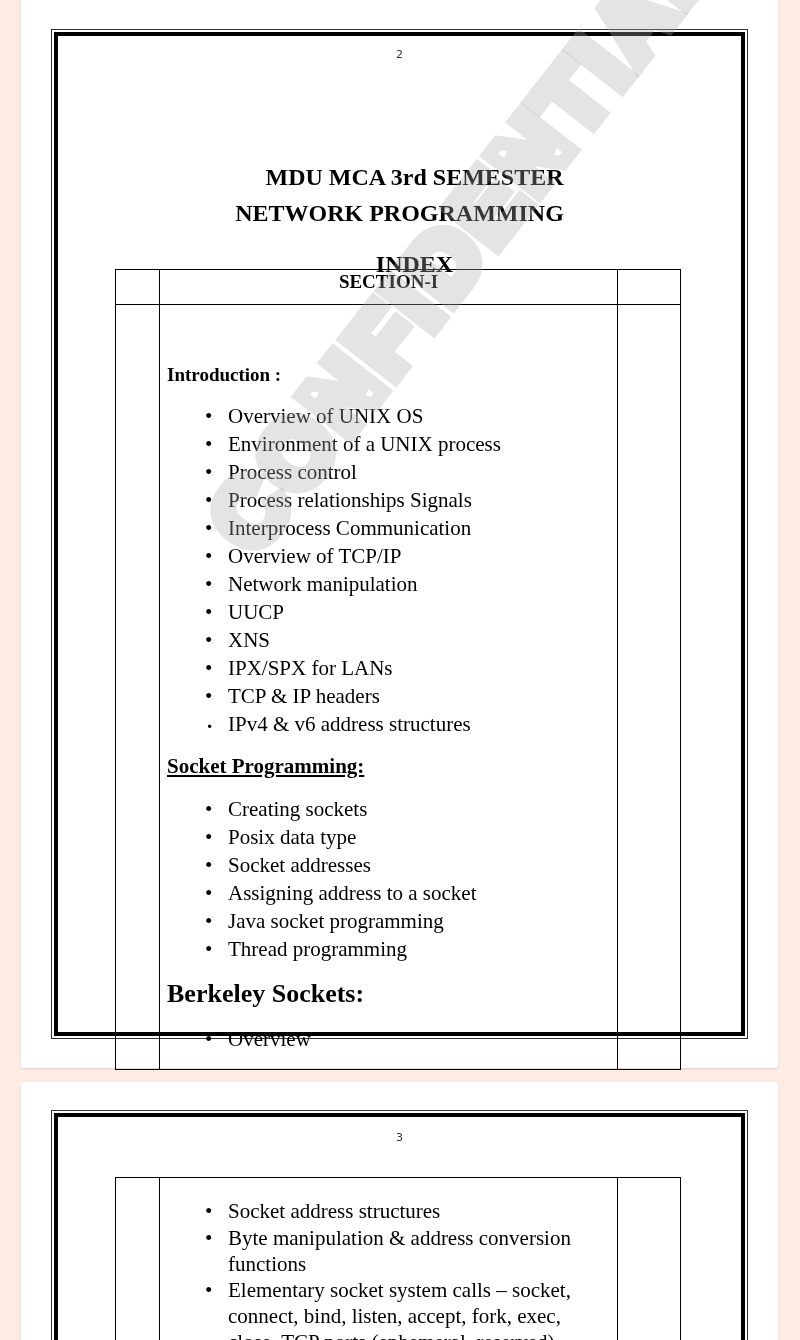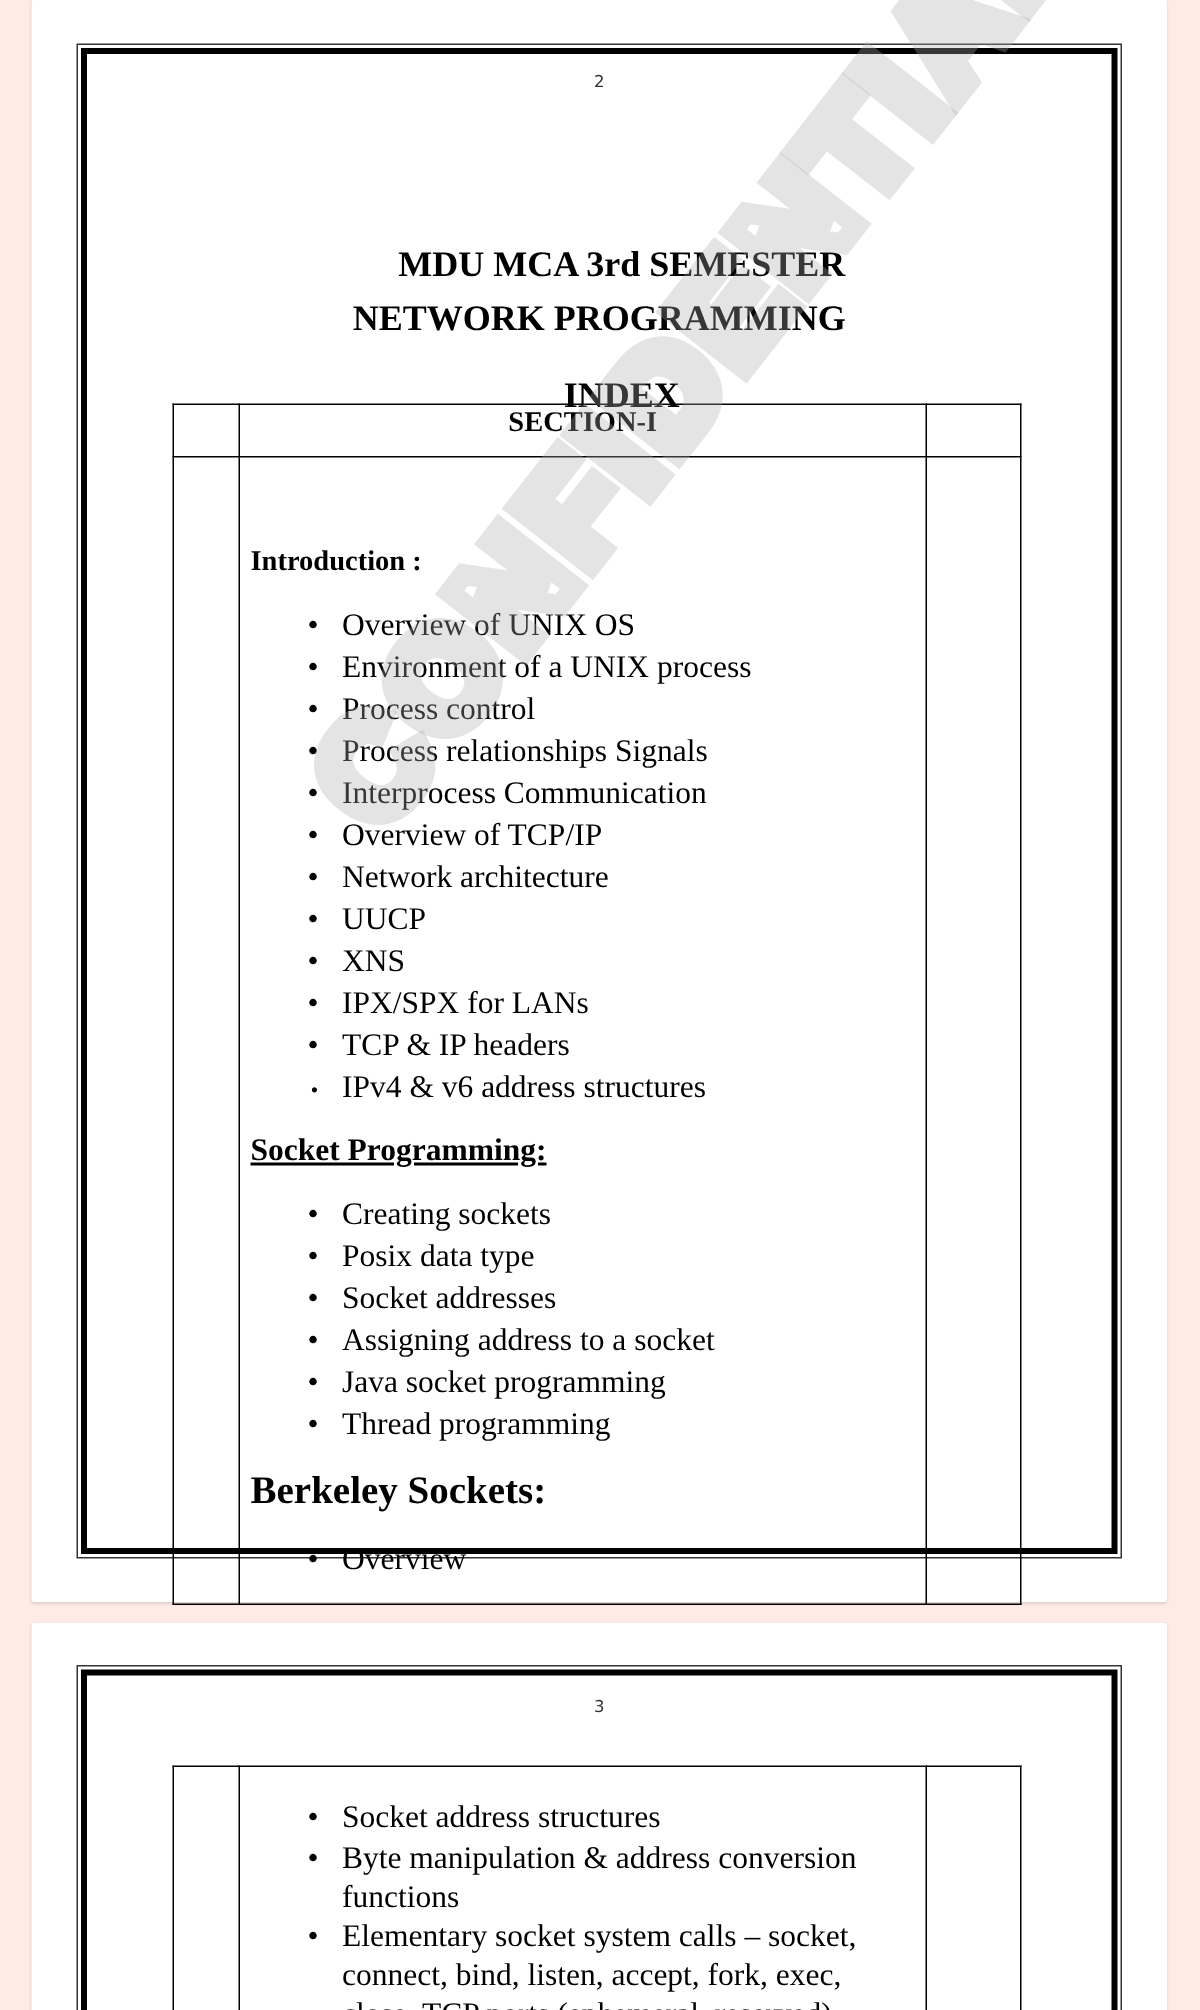--- a/index.html
+++ b/index.html
@@ -103,21 +103,21 @@
           <td class="c1"></td>
           <td style="padding-top:14px;">
             <div class="blk-title" style="margin-bottom:12px;margin-top:45px;">Introduction :</div>
             <ul class="items">
               <li>Overview of UNIX OS</li>
               <li>Environment of a UNIX process</li>
               <li>Process control</li>
               <li>Process relationships Signals</li>
               <li>Interprocess Communication</li>
               <li>Overview of TCP/IP</li>
-              <li>Network architecture</li>
+              <li>Network manipulation</li>
               <li>UUCP</li>
               <li>XNS</li>
               <li>IPX/SPX for LANs</li>
               <li>TCP &amp; IP headers</li>
               <li class="small-bullet">IPv4 &amp; v6 address structures</li>
             </ul>
             <div class="blk-title" style="margin-top:12px; font-size:21px;text-decoration:underline;">Socket Programming:</div>
             <ul class="items">
               <li>Creating sockets</li>
               <li>Posix data type</li>

